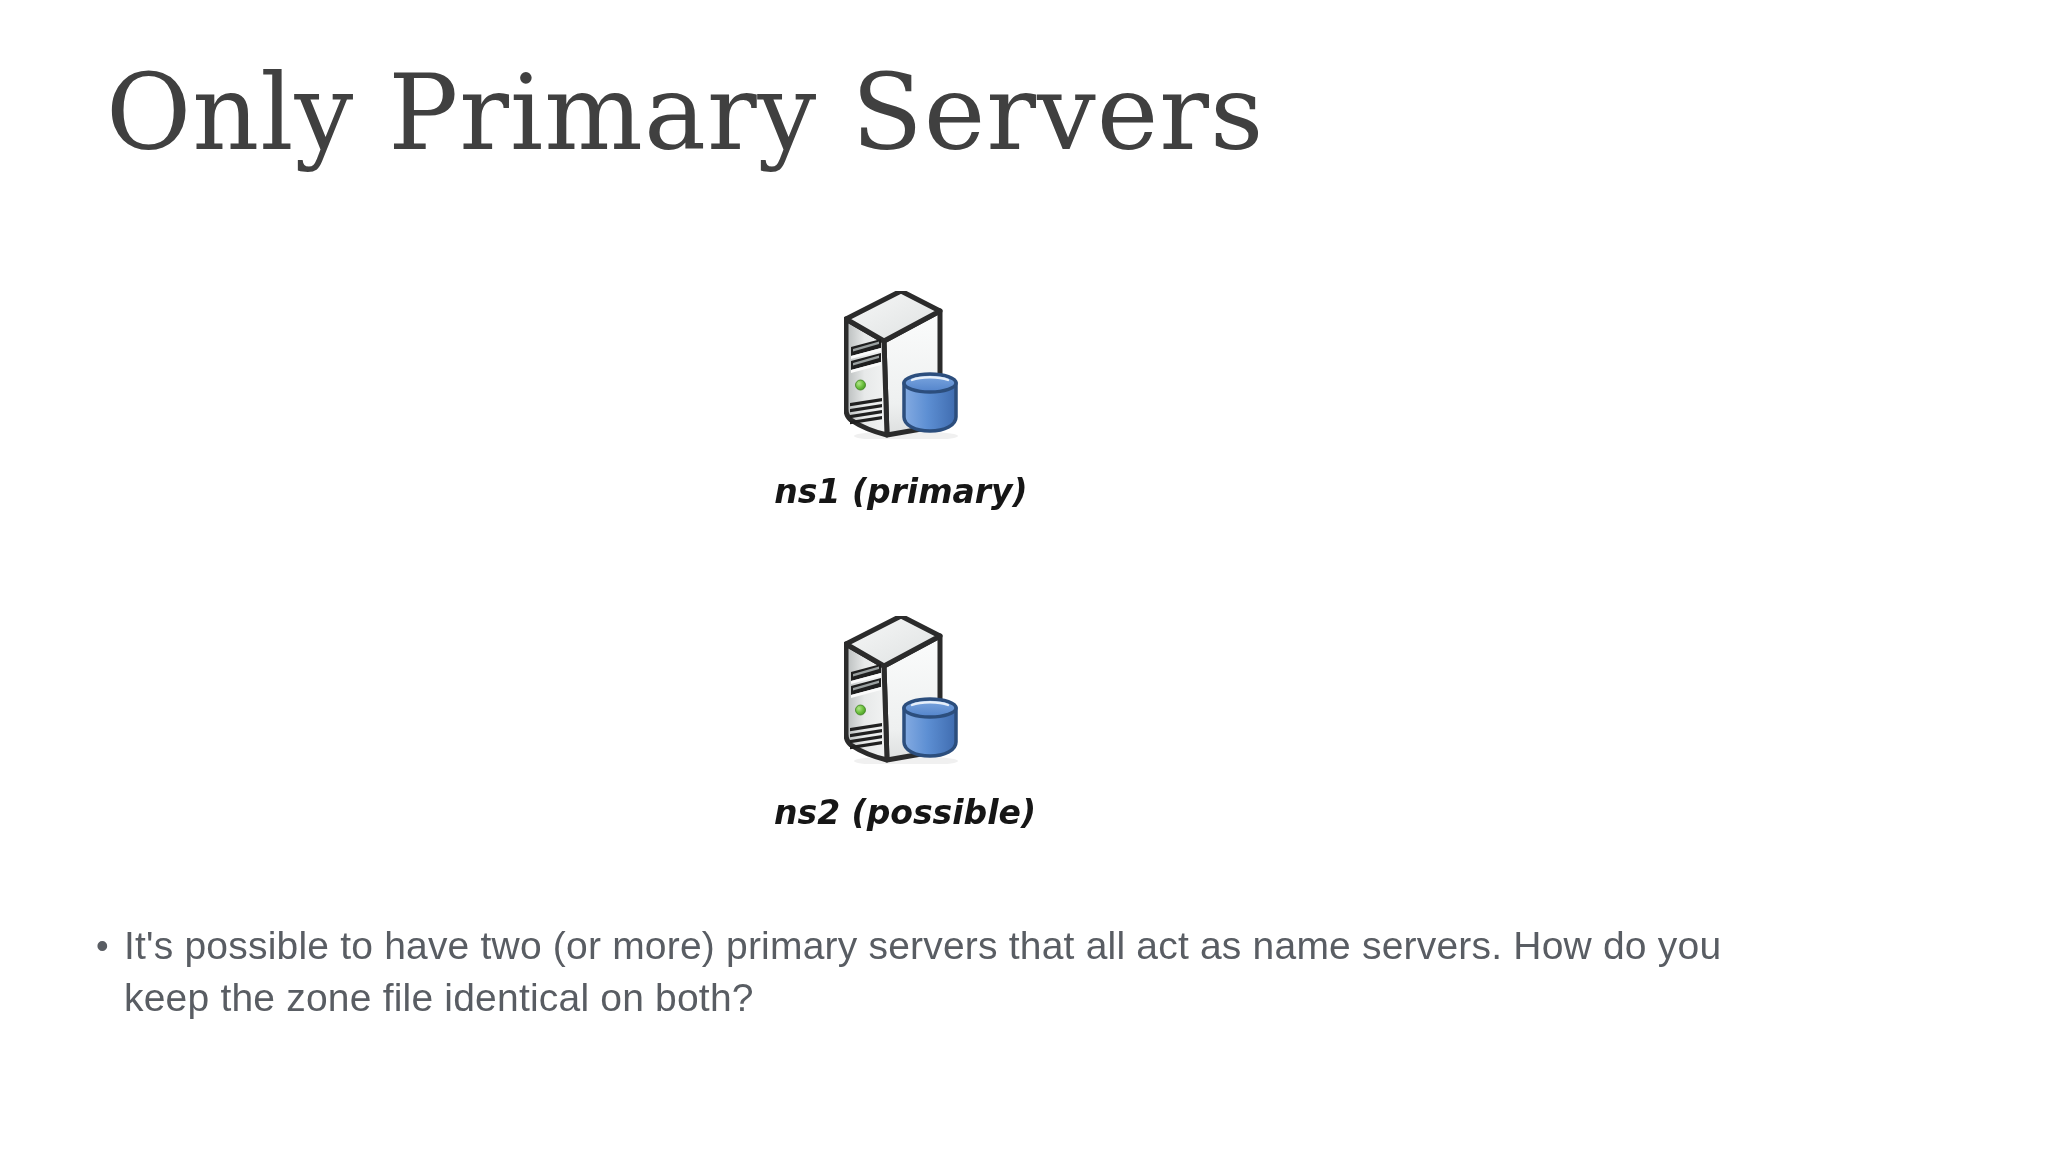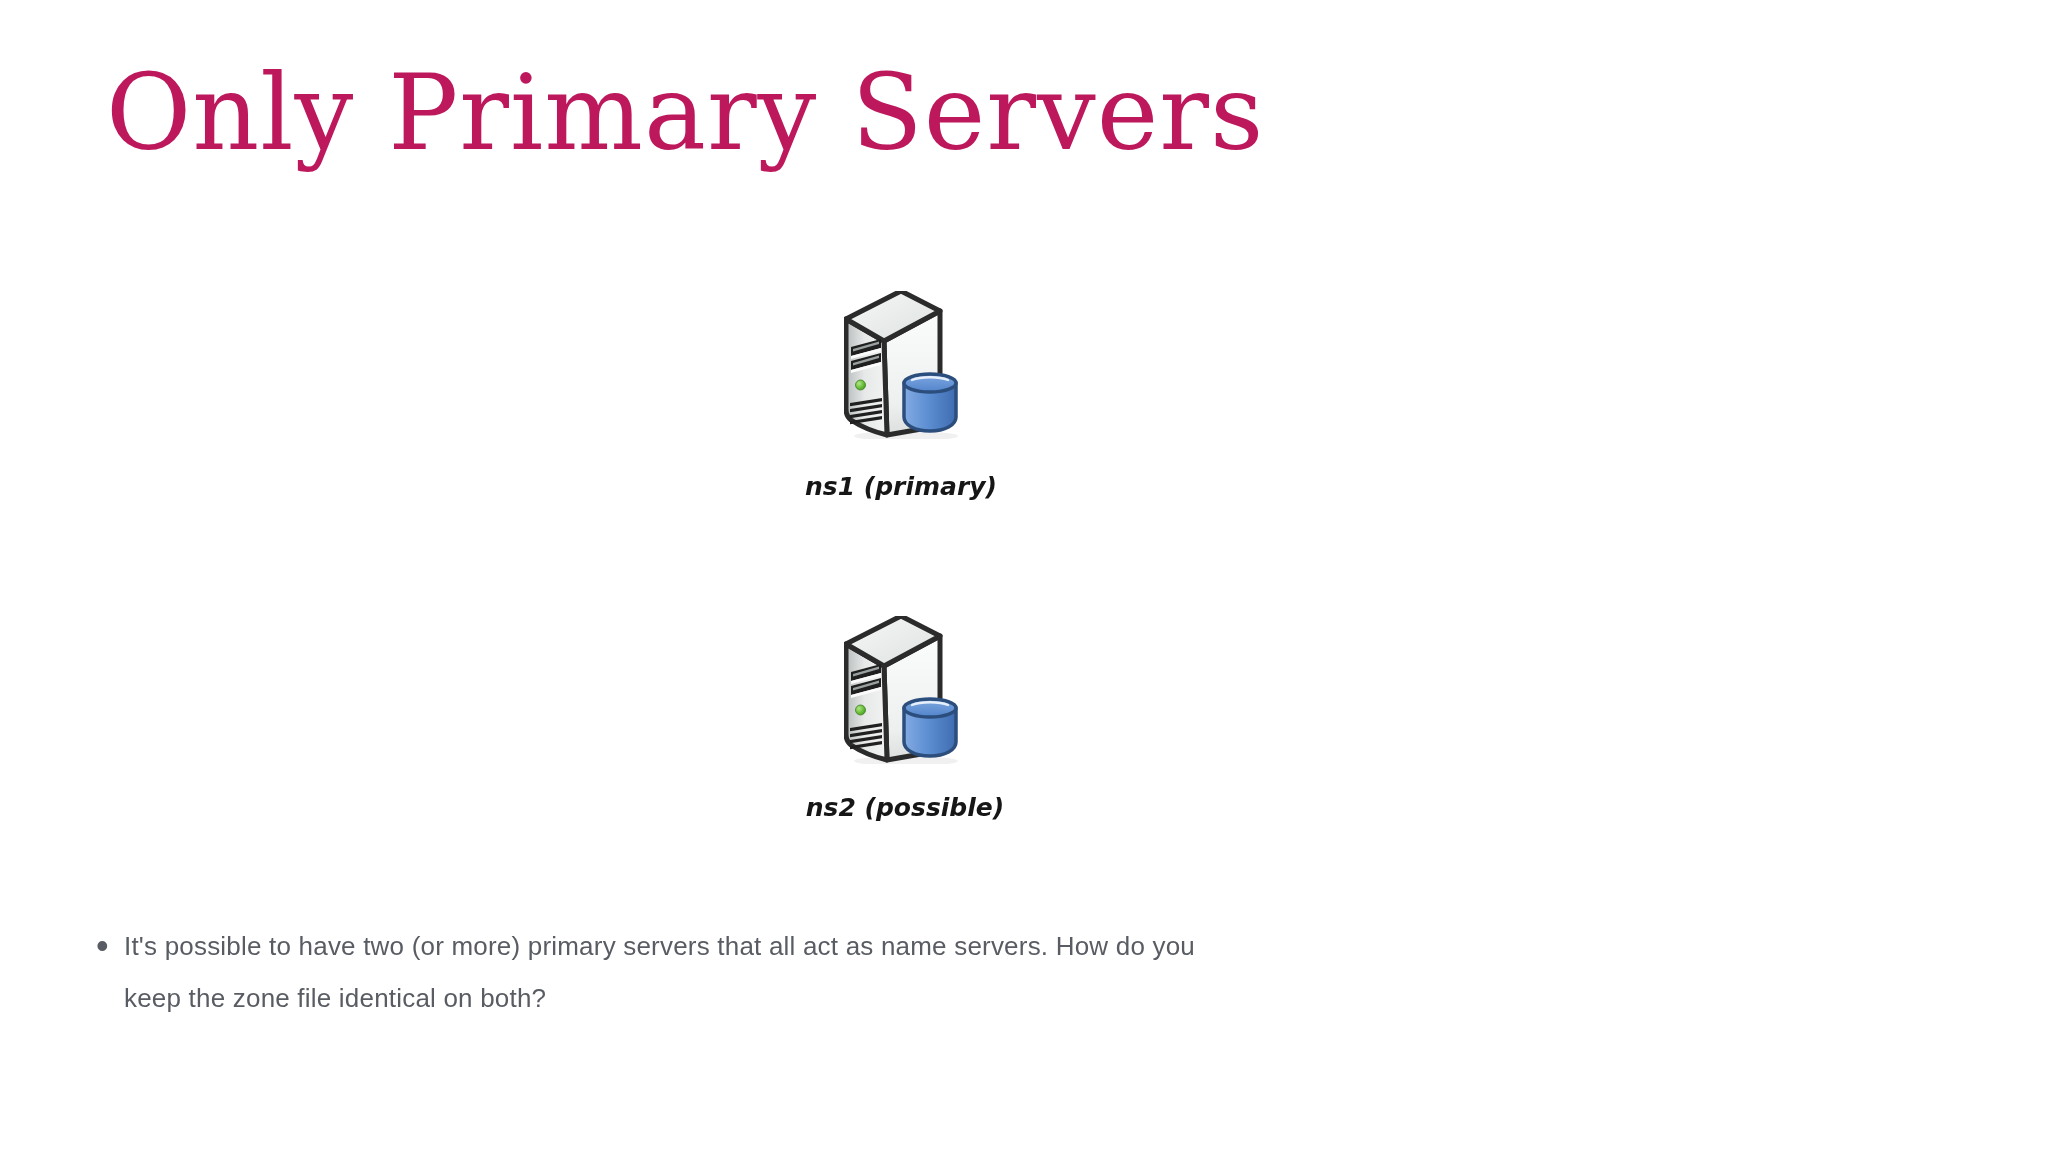--- a/index.html
+++ b/index.html
@@ -12,36 +12,36 @@
   }
   .slide { position: absolute; inset: 0; background: #ffffff; }
 
   .page-title {
     position: absolute;
     left: 106px; top: 52px;
     font-family: "DejaVu Serif", "Liberation Serif", serif;
     font-weight: 300;
     font-size: 104px;
     letter-spacing: 1px;
-    color: #be185d;
+    color: #404040;
     white-space: nowrap;
   }
 
   .server-stack-icon { position: absolute; width: 122px; height: 154px; }
   #server-icon-1 { left: 844px; top: 291px; }
   #server-icon-2 { left: 844px; top: 616px; }
 
   .server-label {
     position: absolute;
     width: 300px;
     text-align: center;
     font-family: "DejaVu Sans", sans-serif;
     font-style: italic;
     font-weight: 600;
-    font-size: 25px;
+    font-size: 33px;
     color: #161616;
     white-space: nowrap;
   }
   #server-label-1 { left: 751px; top: 472px; }
   #server-label-2 { left: 755px; top: 793px; }
 
   .bullet-row {
     position: absolute;
     left: 96px; top: 920px;
   }
@@ -49,21 +49,21 @@
     position: absolute;
     left: 0; top: 0;
     font-size: 36px;
     line-height: 52px;
     color: #595d63;
   }
   .bullet-text {
     position: absolute;
     left: 28px; top: 0;
     color: #595d63;
-    font-size: 26px;
+    font-size: 39px;
     font-weight: 400;
     line-height: 52px;
     letter-spacing: 0.2px;
   }
   .bullet-text .line { white-space: nowrap; }
 </style>
 </head>
 <body>
 
 <div class="slide">

